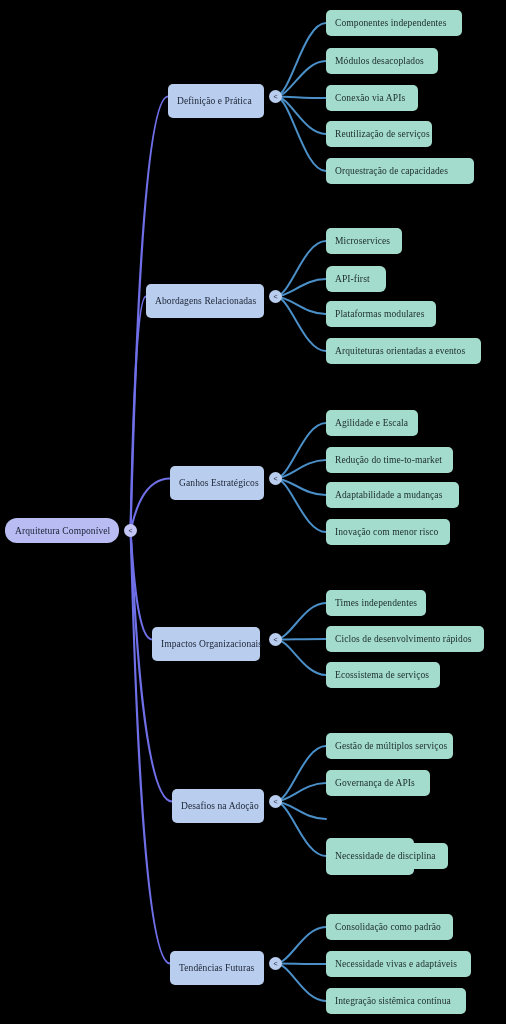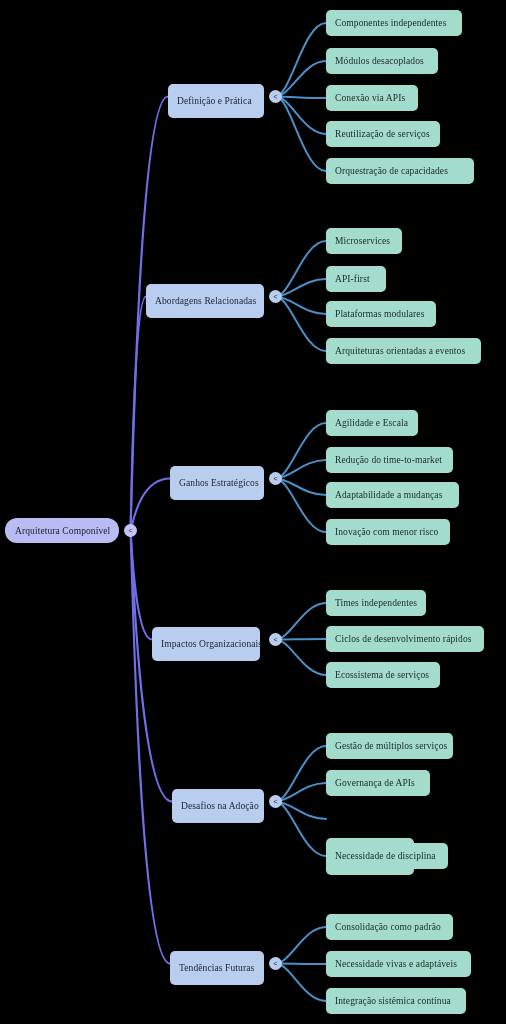--- a/index.html
+++ b/index.html
@@ -113,26 +113,26 @@
       <path d="M 275.5 963.5 C 290.65 963.5, 303.275 1001, 326 1001" fill="none" stroke="#4a8fc7" stroke-width="2" stroke-linecap="round"></path>
     </svg>
   <div id="nodes">
       <div class="node node-root" style="left:5px;top:518px;width:114px;height:25px;">Arquitetura Componível</div>
       <div class="toggle toggle-root" style="left:124px;top:524px;">&lt;</div>
       <div class="node node-branch" style="left:168px;top:84px;width:96px;height:25px;">Definição e Prática</div>
       <div class="toggle" style="left:269px;top:90px;">&lt;</div>
       <div class="node node-leaf" style="left:326px;top:10px;width:136px;height:26px;">Componentes independentes</div>
       <div class="node node-leaf" style="left:326px;top:48px;width:112px;height:26px;">Módulos desacoplados</div>
       <div class="node node-leaf" style="left:326px;top:85px;width:92px;height:26px;">Conexão via APIs</div>
-      <div class="node node-leaf" style="left:326px;top:121px;width:114px;height:26px;text-align:right;">Reutilização de serviços</div>
+      <div class="node node-leaf" style="left:326px;top:121px;width:106px;height:26px;text-align:right;">Reutilização de serviços</div>
       <div class="node node-leaf" style="left:326px;top:158px;width:148px;height:26px;">Orquestração de capacidades</div>
       <div class="node node-branch" style="left:146px;top:284px;width:118px;height:25px;">Abordagens Relacionadas</div>
       <div class="toggle" style="left:269px;top:290px;">&lt;</div>
       <div class="node node-leaf" style="left:326px;top:228px;width:76px;height:26px;">Microservices</div>
-      <div class="node node-leaf" style="left:326px;top:266px;width:60px;height:26px;">API-first</div>
+      <div class="node node-leaf" style="left:326px;top:266px;width:60px;height:26px;border-radius:6px;">API-first</div>
       <div class="node node-leaf" style="left:326px;top:301px;width:110px;height:26px;">Plataformas modulares</div>
       <div class="node node-leaf" style="left:326px;top:338px;width:155px;height:26px;">Arquiteturas orientadas a eventos</div>
       <div class="node node-branch" style="left:170px;top:466px;width:94px;height:25px;">Ganhos Estratégicos</div>
       <div class="toggle" style="left:269px;top:472px;">&lt;</div>
       <div class="node node-leaf" style="left:326px;top:410px;width:92px;height:26px;">Agilidade e Escala</div>
       <div class="node node-leaf" style="left:326px;top:447px;width:127px;height:26px;">Redução do time-to-market</div>
       <div class="node node-leaf" style="left:326px;top:482px;width:133px;height:26px;">Adaptabilidade a mudanças</div>
       <div class="node node-leaf" style="left:326px;top:519px;width:124px;height:26px;">Inovação com menor risco</div>
       <div class="node node-branch" style="left:152px;top:627px;width:108px;height:25px;">Impactos Organizacionais</div>
       <div class="toggle" style="left:269px;top:633px;">&lt;</div>

